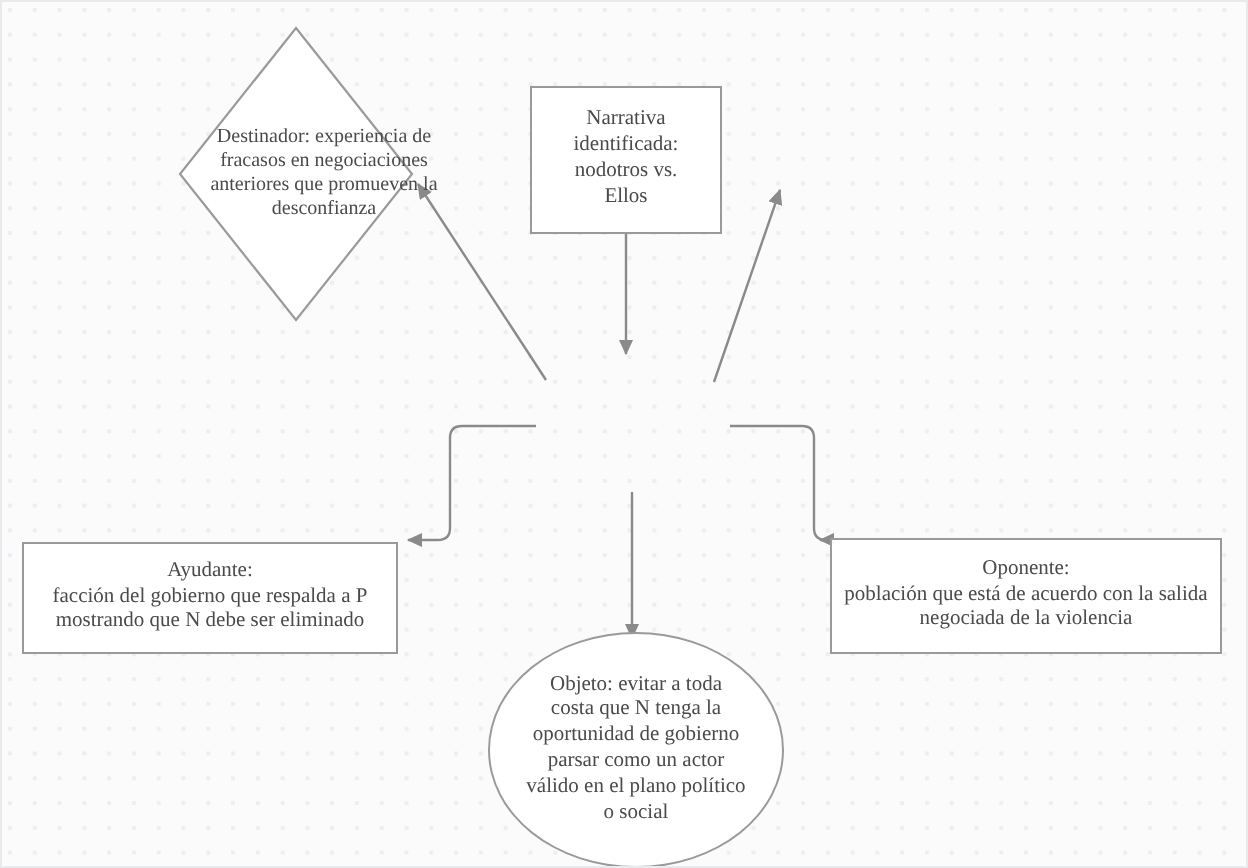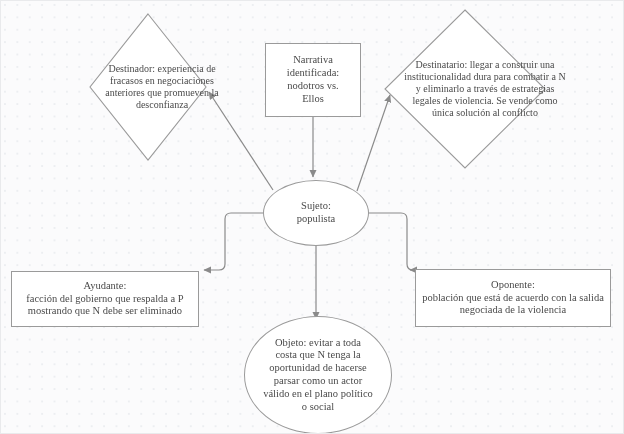--- a/index.html
+++ b/index.html
@@ -129,56 +129,36 @@
     </div>
   </div>
 
   <div class="node rect" id="node-narrativa">
     <span class="txt">Narrativa
 identificada:
 nodotros vs.
 Ellos</span>
   </div>
 
-  <div class="diamond-wrap" id="node-destinatario">
-    <svg class="diamond-shape" viewBox="0 0 162 160" preserveAspectRatio="none" xmlns="http://www.w3.org/2000/svg">
-      <polygon points="81,1 161,80 81,159 1,80" fill="#ffffff" stroke="#9a9a9a" stroke-width="1.1"></polygon>
-    </svg>
-    <div class="diamond-text">
-      <span class="txt">Destinatario:
-llegar a construir una
-institucionalidad dura
-para combatir a N y
-eliminarlo a través de
-estrategias legales de
-violencia. Se vende
-como única solución
-al conflicto</span>
-    </div>
-  </div>
 
-  <div class="node ellipse" id="node-sujeto">
-    <span class="txt">Sujeto:
-populista</span>
-  </div>
 
   <div class="node rect" id="node-oponente">
     <span class="txt">Oponente:
 población que está de acuerdo con la salida
 negociada de la violencia</span>
   </div>
 
   <div class="node rect" id="node-ayudante">
     <span class="txt">Ayudante:
 facción del gobierno que respalda a P
 mostrando que N debe ser eliminado</span>
   </div>
 
   <div class="node ellipse" id="node-objeto">
     <span class="txt">Objeto: evitar a toda
 costa que N tenga la
-oportunidad de hacerse
+oportunidad de gobierno
 parsar como un actor
 válido en el plano político
 o social</span>
   </div>
 
 </div>
 
 </body></html>

